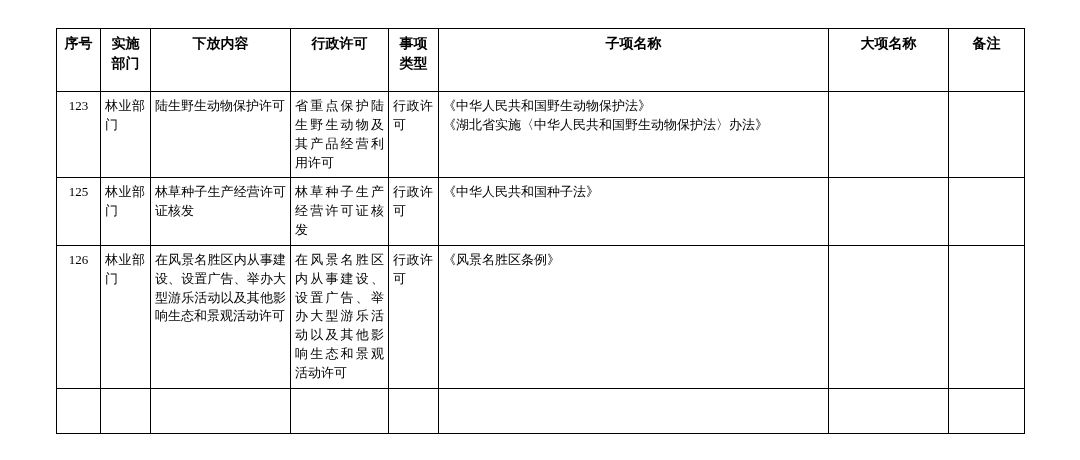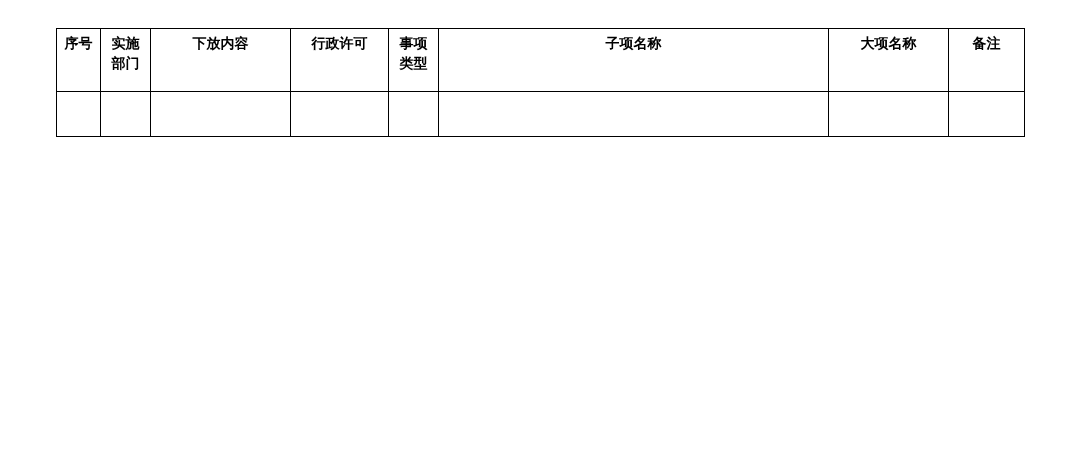--- a/index.html
+++ b/index.html
@@ -108,23 +108,60 @@
           <span class="line">事项</span>
           <span class="line">类型</span>
         </th>
         <th>子项名称</th>
         <th>大项名称</th>
         <th>备注</th>
       </tr>
     </thead>
     <tbody>
 
+      <tr>
+        <td class="seq">123</td>
+        <td class="dept">林业部门</td>
+        <td class="major">陆生野生动物保护许可</td>
+        <td class="sub">省重点保护陆生野生动物及其产品经营利用许可</td>
+        <td class="type">行政许可</td>
+        <td class="basis">
+          <span class="line">《中华人民共和国野生动物保护法》</span>
+          <span class="line">《湖北省实施〈中华人民共和国野生动物保护法〉办法》</span>
+        </td>
+        <td class="deleg"></td>
+        <td class="note"></td>
+      </tr>
 
 
+      <tr>
+        <td class="seq">125</td>
+        <td class="dept">林业部门</td>
+        <td class="major">林草种子生产经营许可证核发</td>
+        <td class="sub">林草种子生产经营许可证核发</td>
+        <td class="type">行政许可</td>
+        <td class="basis">
+          <span class="line">《中华人民共和国种子法》</span>
+        </td>
+        <td class="deleg"></td>
+        <td class="note"></td>
+      </tr>
 
+      <tr>
+        <td class="seq">126</td>
+        <td class="dept">林业部门</td>
+        <td class="major">在风景名胜区内从事建设、设置广告、举办大型游乐活动以及其他影响生态和景观活动许可</td>
+        <td class="sub">在风景名胜区内从事建设、设置广告、举办大型游乐活动以及其他影响生态和景观活动许可</td>
+        <td class="type">行政许可</td>
+        <td class="basis">
+          <span class="line">《风景名胜区条例》</span>
+        </td>
+        <td class="deleg"></td>
+        <td class="note"></td>
+      </tr>
 
       <tr class="spacer-row">
         <td></td>
         <td></td>
         <td></td>
         <td></td>
         <td></td>
         <td></td>
         <td></td>
         <td></td>

